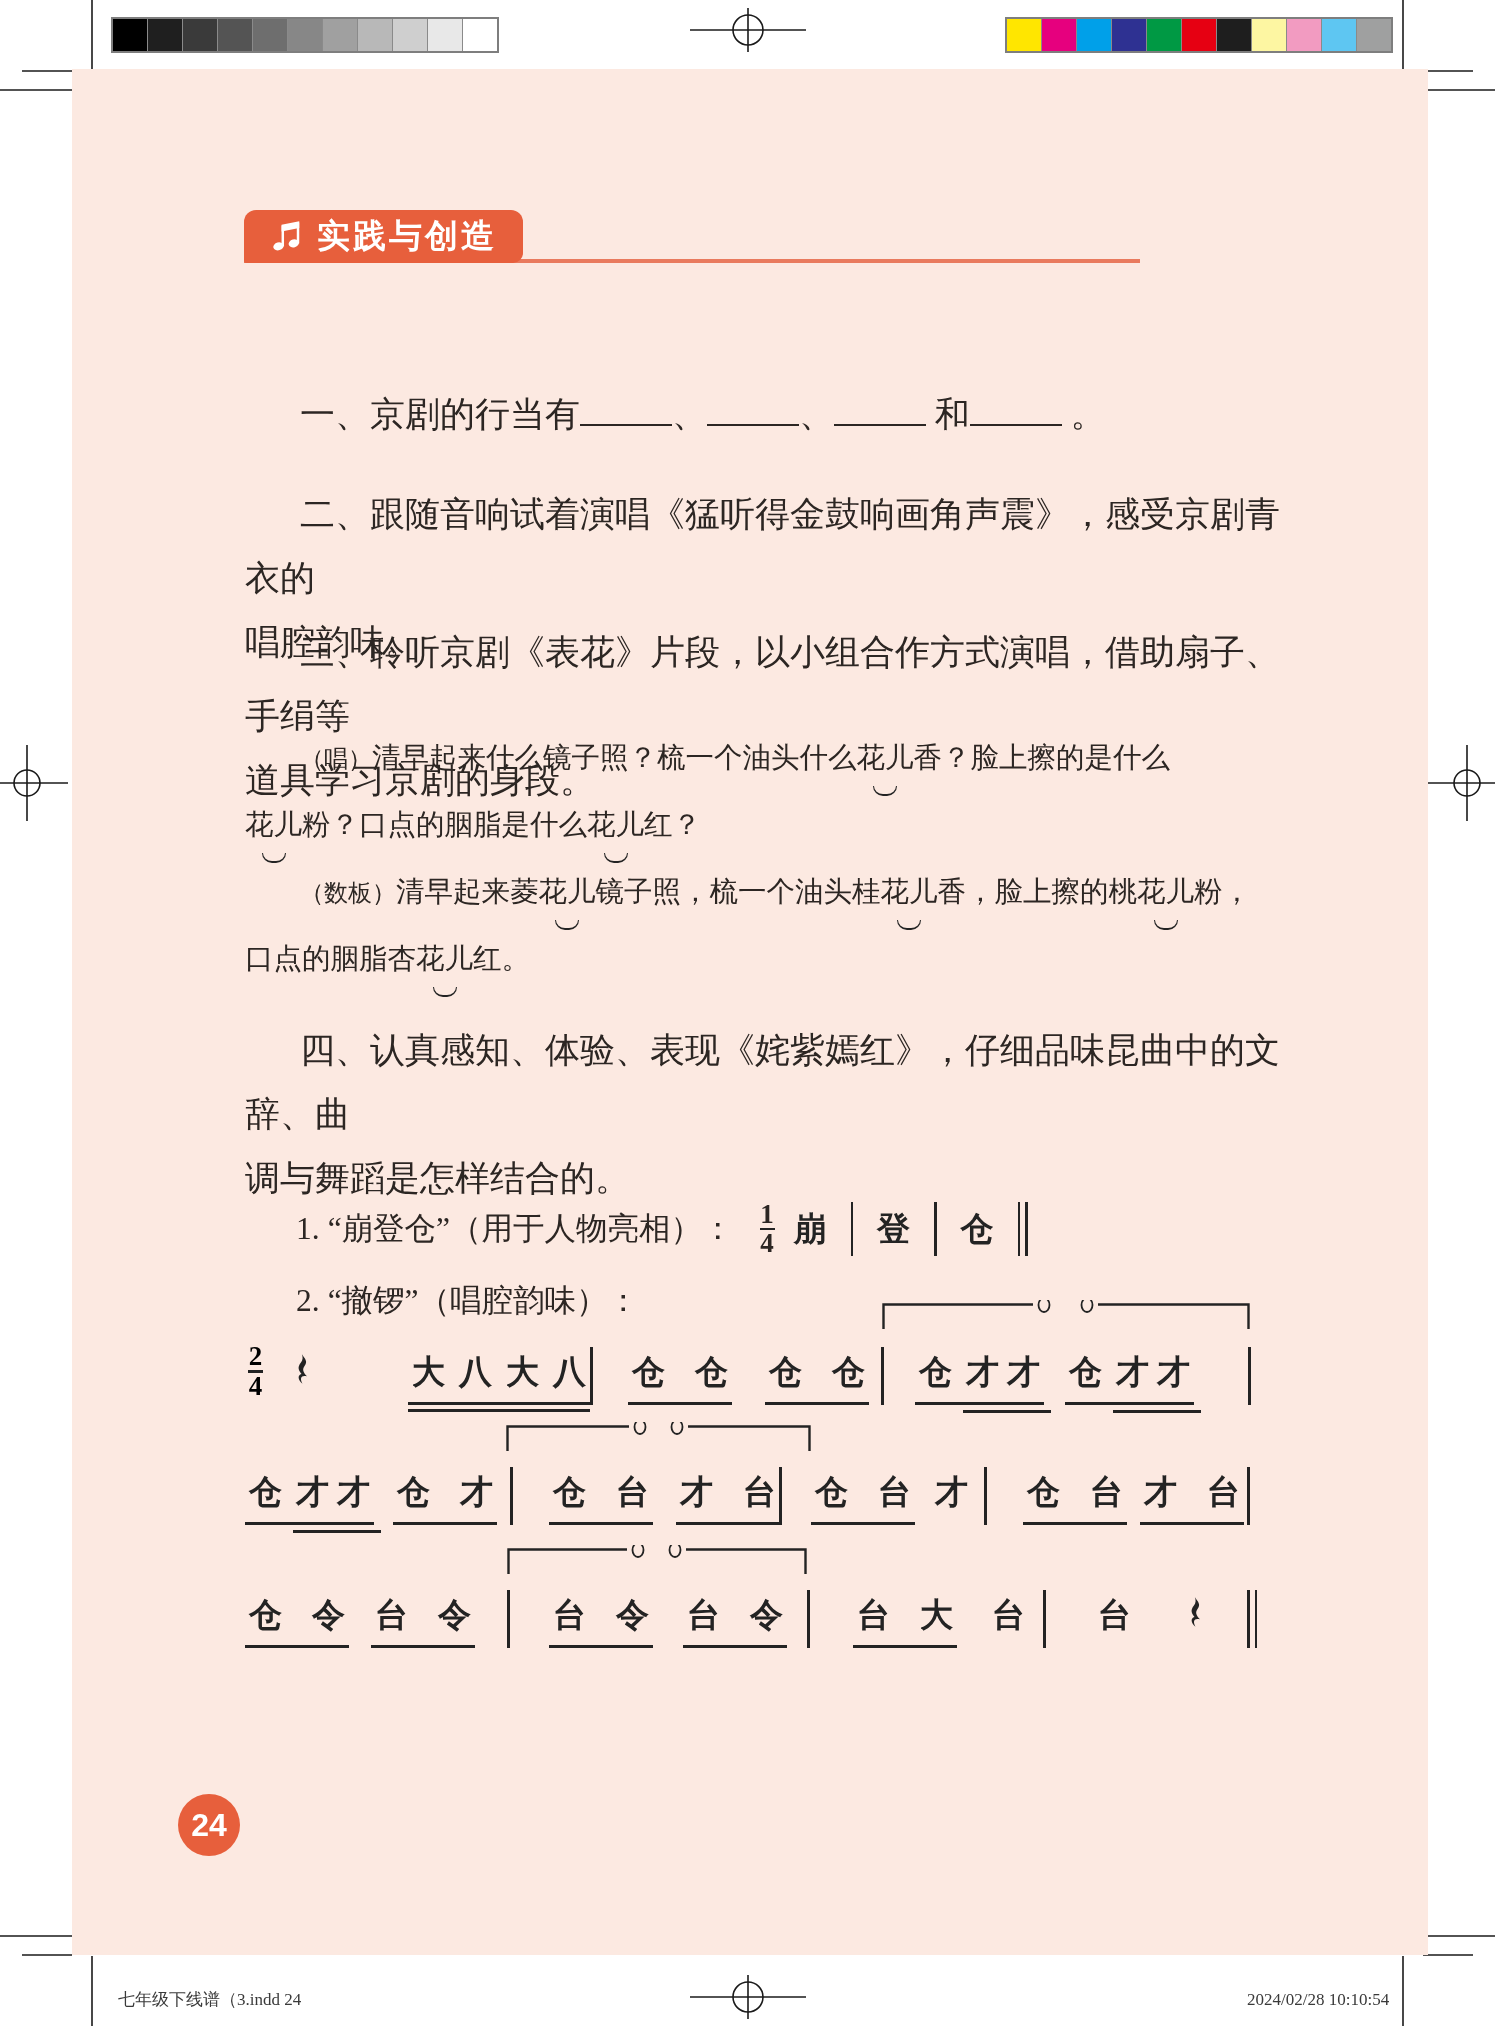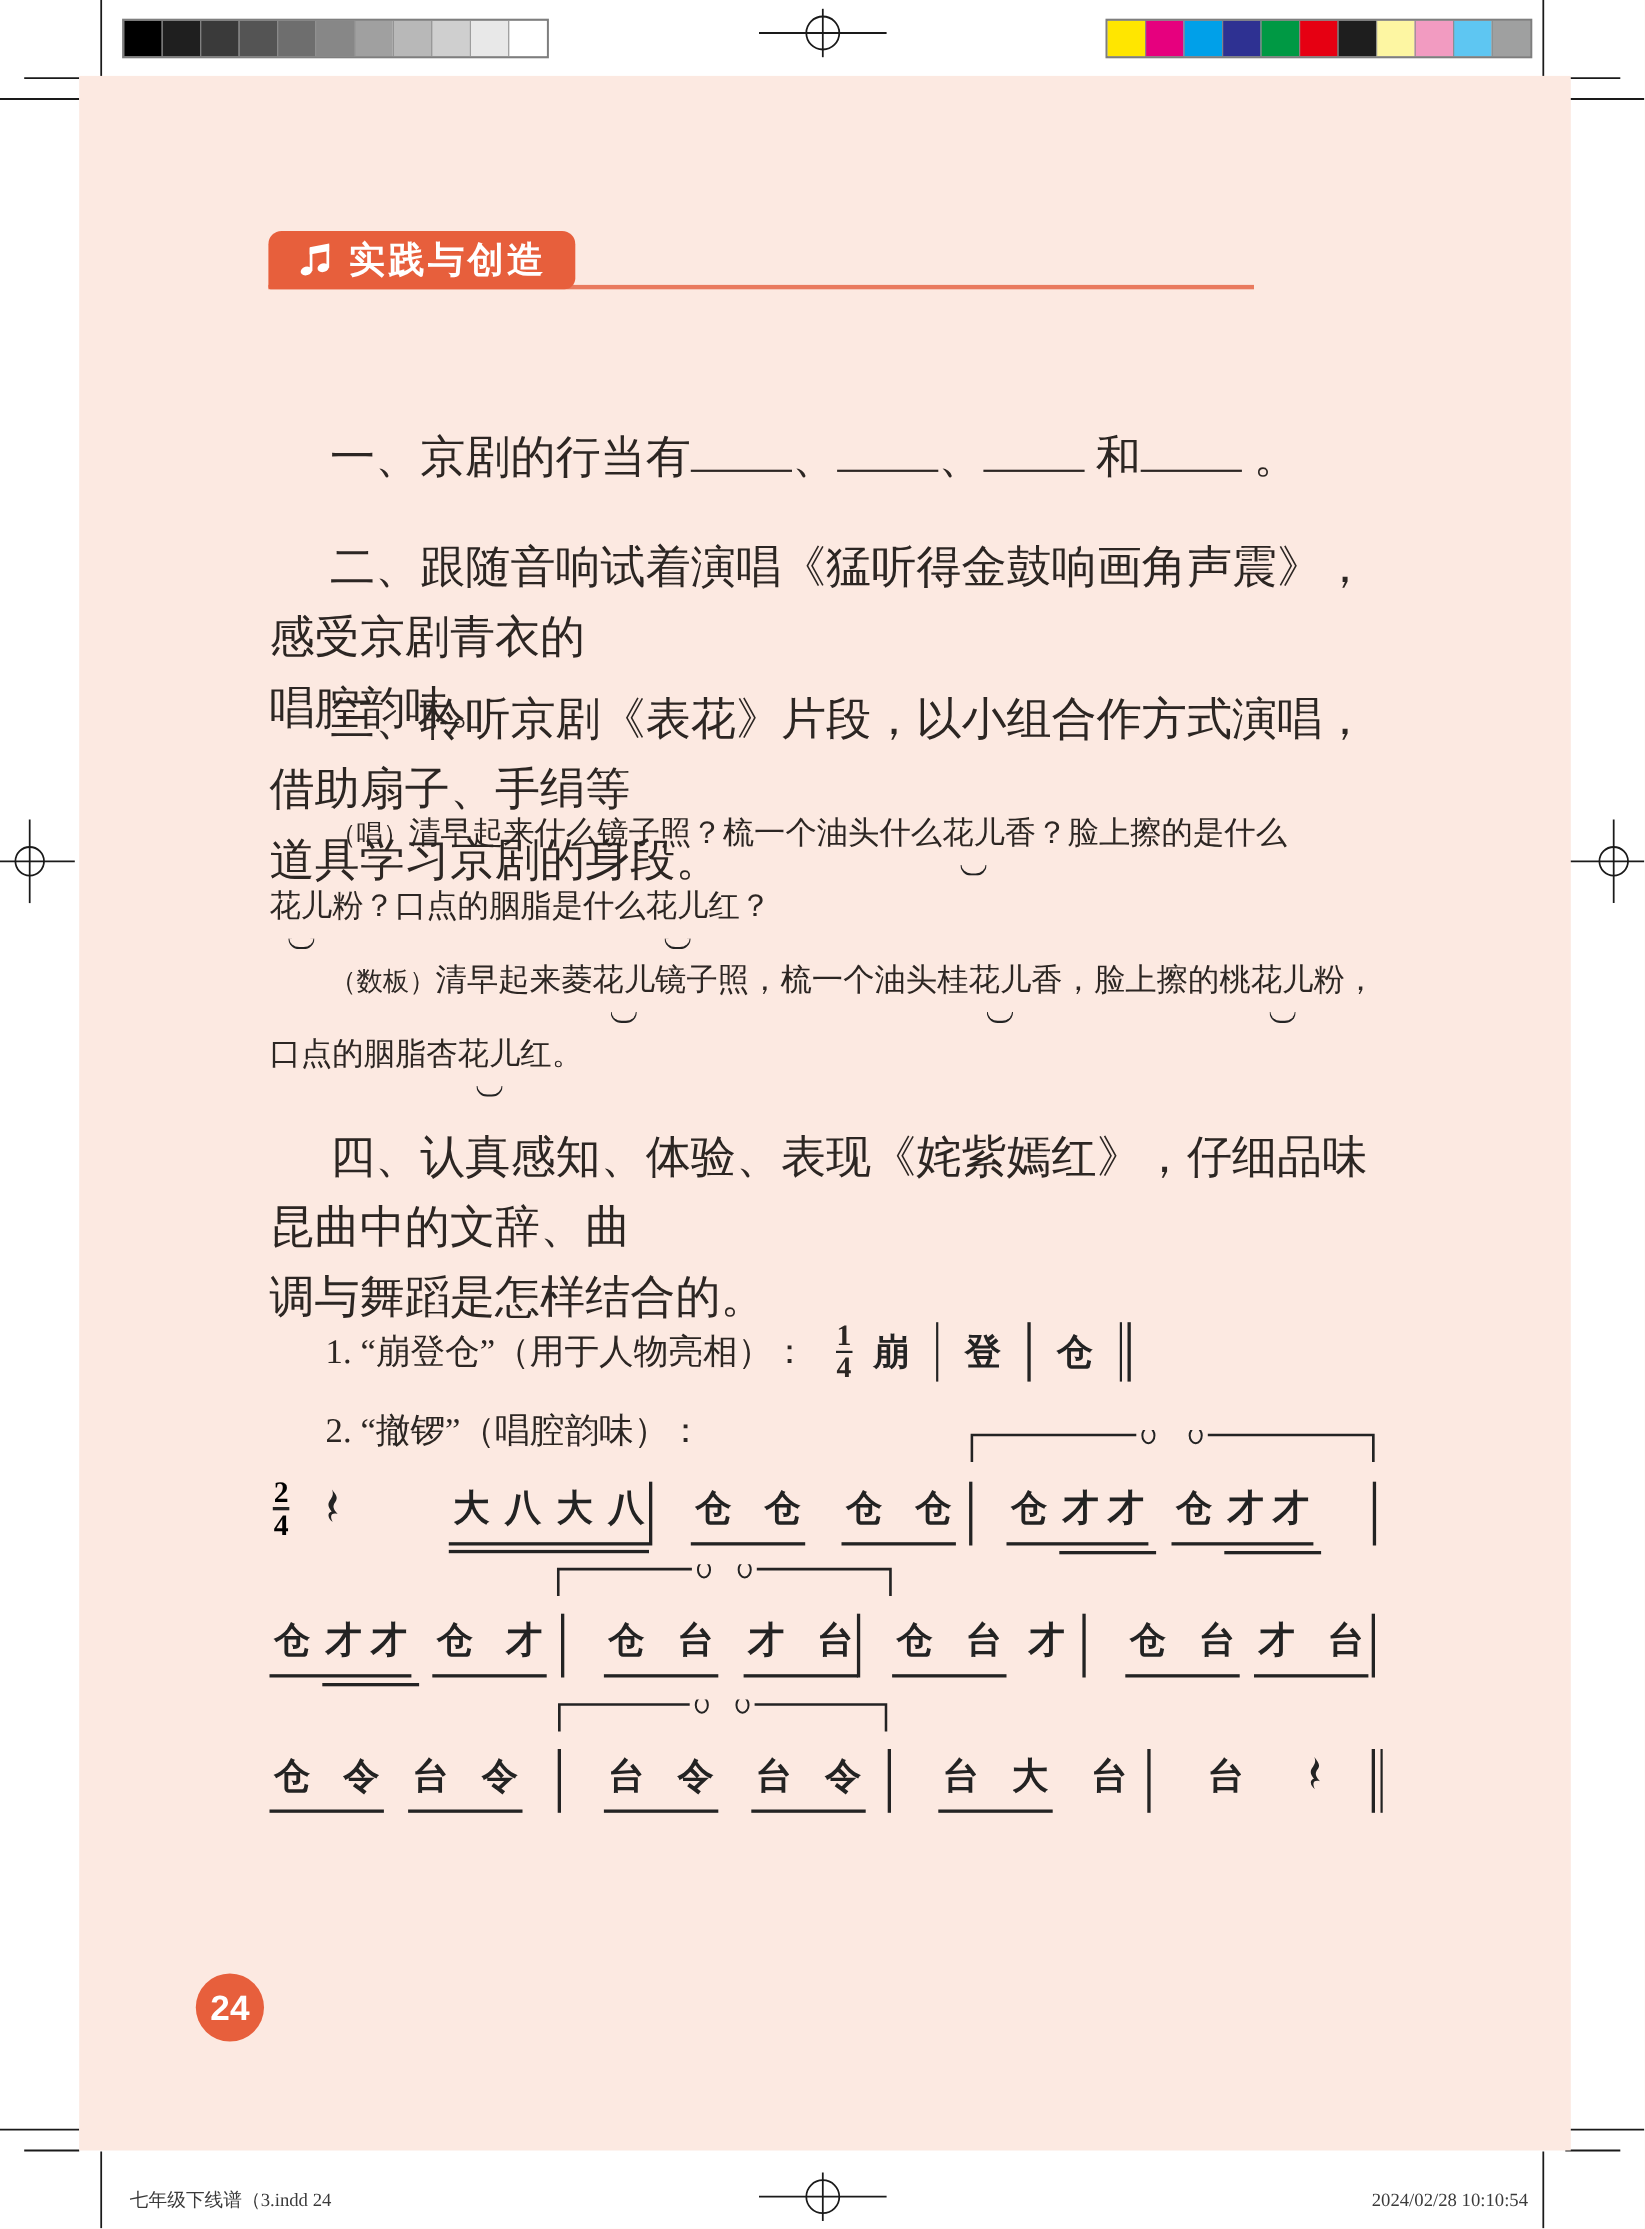--- a/index.html
+++ b/index.html
@@ -17,21 +17,21 @@
   .regmarks line,.regmarks circle{stroke:#1a1a1a;stroke-width:1.6;fill:none;}
   
   .page{position:absolute;left:72px;top:69px;width:1356px;height:1886px;background:var(--pagebg,#fce9e1);}
   
   .banner-rule{position:absolute;left:172px;top:190px;width:896px;height:4px;background:var(--rule,#e97a5e);}
   .banner{position:absolute;left:172px;top:141px;height:53px;display:inline-flex;align-items:center;
           padding:0 26px;background:var(--accent,#e75f3c);border-radius:12px 12px 10px 2px;color:#fff;}
   .banner-icon svg{width:34px;height:34px;margin-right:13px;display:block;fill:#fff;}
   .banner-title{font:700 33px "Liberation Sans",sans-serif;letter-spacing:3px;white-space:nowrap;}
   
-  .para{position:absolute;left:173px;width:1035px;font-size:41px;line-height:64px;color:#2c2623;
+  .para{position:absolute;left:173px;width:1035px;font-size:35px;line-height:64px;color:#2c2623;
         white-space:pre-wrap;text-indent:55px;}
   .kai{font-size:28.5px;line-height:65px;}
   .lyric-label{font-size:24px;}
   .p-ex1{top:314px}.p-ex2{top:414px}.p-ex3{top:552px}.p-chang{top:656px}
   .p-shuban{top:790px}.p-ex4{top:950px}.p-ex5{top:1076px}
   .blank{display:inline-block;width:92px;height:1em;border-bottom:2.5px solid #2c2623;text-indent:0;}
   .erhua{position:relative;display:inline-block;text-indent:0;}
   .erhua::after{content:'';position:absolute;left:50%;transform:translateX(-50%);bottom:-6px;
         width:22px;height:8px;border:2px solid #232323;border-top:none;
         border-left-width:1px;border-right-width:1px;border-radius:0 0 12px 12px;}

